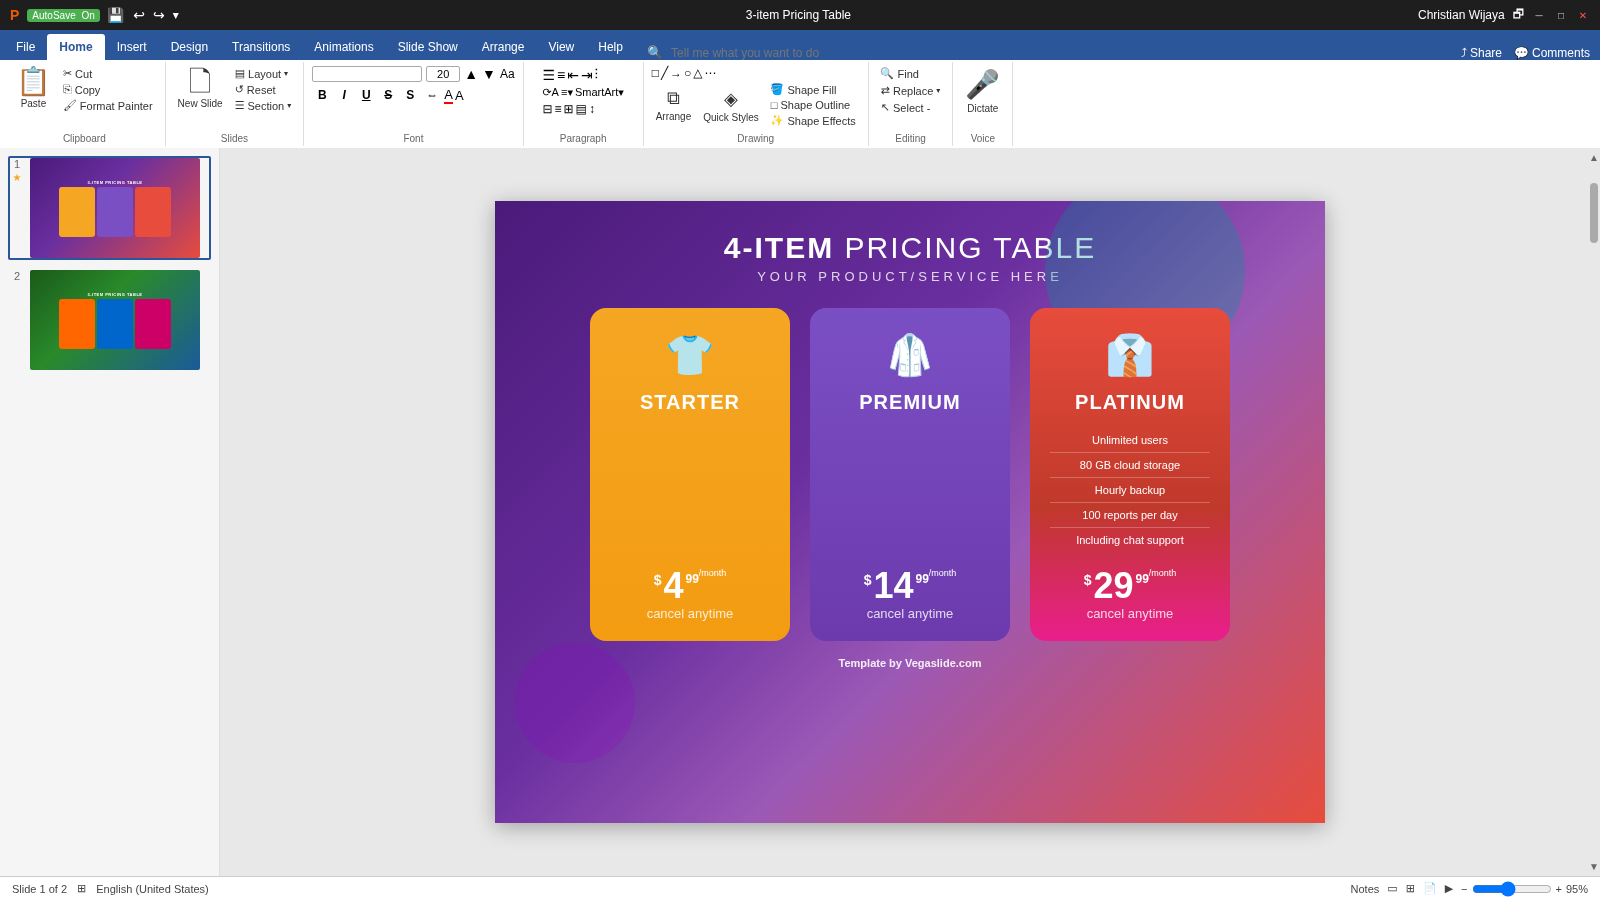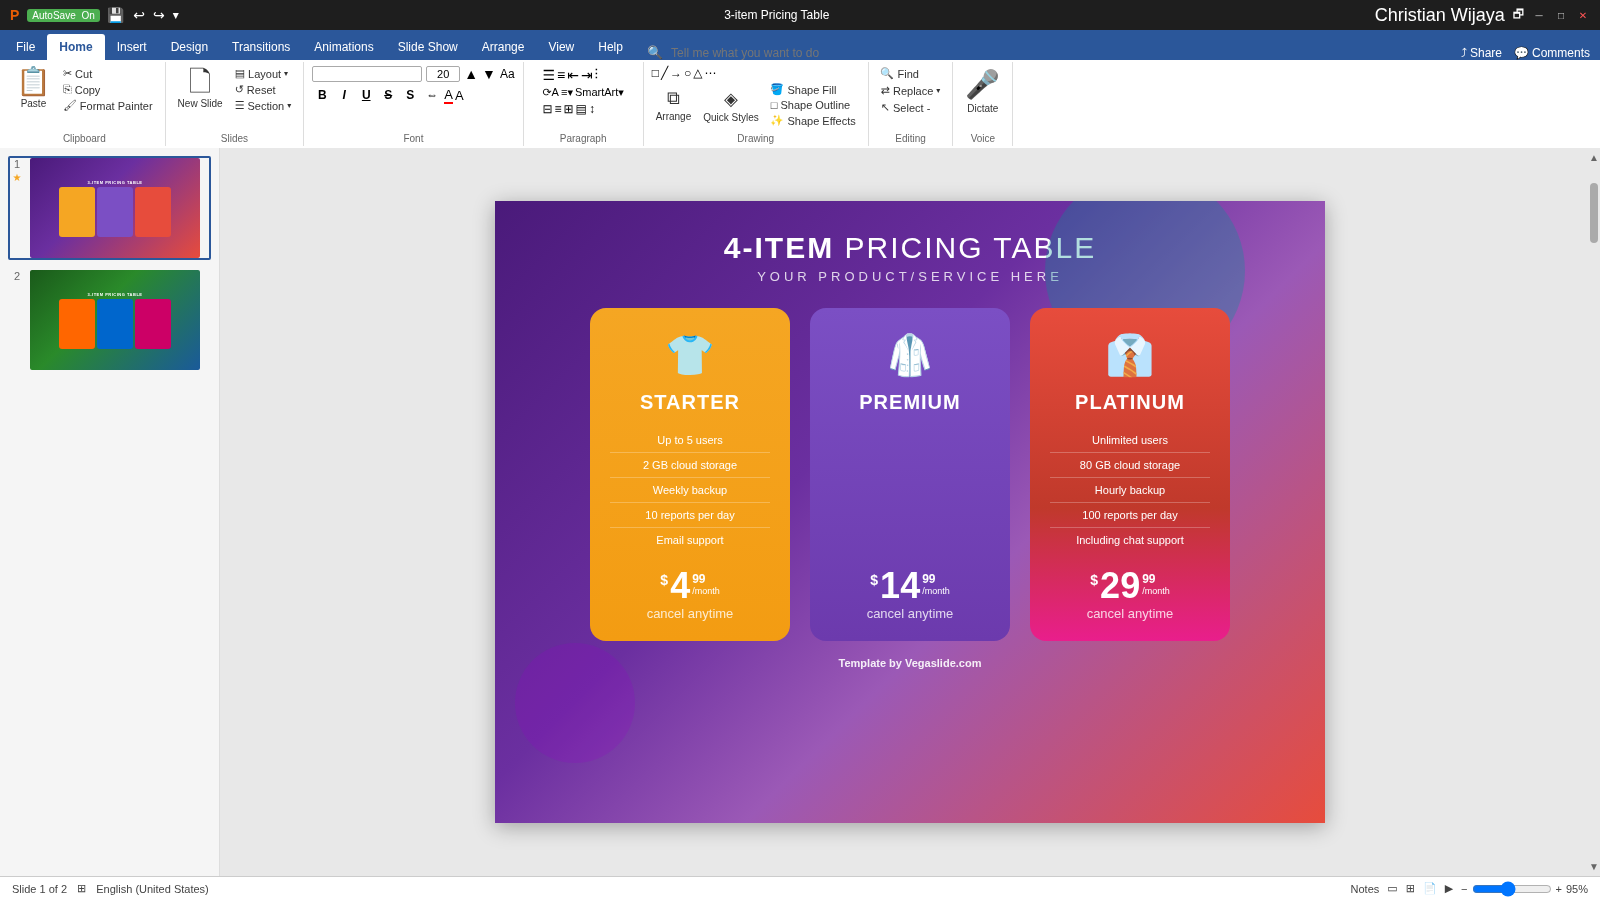--- a/index.html
+++ b/index.html
@@ -70,21 +70,21 @@
     .card-title { font-size: 20px; font-weight: 800; letter-spacing: 1px; margin-bottom: 14px; }
     .card-features { list-style: none; width: 100%; margin-bottom: 16px; }
     .card-features li { font-size: 11px; text-align: center; padding: 6px 0; border-bottom: 1px solid rgba(255,255,255,0.25); }
     .card-features li:last-child { border-bottom: none; }
     .card-price { display: flex; align-items: flex-start; margin-top: auto; gap: 2px; }
     .price-dollar { font-size: 14px; font-weight: 700; margin-top: 4px; }
     .price-amount { font-size: 36px; font-weight: 900; line-height: 1; }
     .price-cents { font-size: 12px; font-weight: 700; margin-top: 4px; }
     .price-period { font-size: 9px; text-align: center; }
     .price-cancel { font-size: 13px; color: rgba(255,255,255,0.8); margin-top: 2px; }
-    .price-right { display: flex; flex-direction: column; align-items: flex-start; justify-content: flex-end; }
+    .price-right { display: flex; flex-direction: row; align-items: flex-start; justify-content: flex-end; }
 
     .slide-footer { margin-top: 16px; font-size: 11px; color: rgba(255,255,255,0.7); }
     .slide-footer span { font-weight: 700; color: rgba(255,255,255,0.9); }
 
     
     .blob-teal { position: absolute; top: -30px; right: 80px; width: 200px; height: 200px; background: rgba(0,150,150,0.3); border-radius: 50%; pointer-events: none; }
     .blob-purple { position: absolute; bottom: 60px; left: 20px; width: 120px; height: 120px; background: rgba(150,0,200,0.2); border-radius: 50%; pointer-events: none; }
 
     
     .scroll-track { position: absolute; right: 0; top: 0; bottom: 0; width: 12px; background: #e0e0e0; display: flex; flex-direction: column; align-items: center; }
@@ -124,21 +124,21 @@
     </span>
     <span style="font-size:14px; cursor:pointer;">💾</span>
     <span style="font-size:14px; cursor:pointer;">↩</span>
     <span style="font-size:14px; cursor:pointer;">↪</span>
     <span style="font-size:12px; cursor:pointer;">▾</span>
   </div>
   <div class="title-bar-center">
     <span>3-item Pricing Table</span>
   </div>
   <div class="title-bar-right">
-    <span style="font-size:18px;">Christian Wijaya</span>
+    <span style="font-size:12px;">Christian Wijaya</span>
     <span style="font-size:12px; cursor:pointer;">🗗</span>
     <span class="win-btn">─</span>
     <span class="win-btn">□</span>
     <span class="win-btn" style="color:#ff5555;">✕</span>
   </div>
 </div>
 
 <div class="ribbon-tabs">
   <div class="ribbon-tab">File</div>
   <div class="ribbon-tab active">Home</div>
@@ -384,27 +384,20 @@
             <span style="font-weight:900;">4-ITEM</span><span style="font-weight:400;"> PRICING TABLE</span>
           </div>
           <div class="slide-subtitle">YOUR PRODUCT/SERVICE HERE</div>
         </div>
 
         <div class="pricing-cards">
 
           <div class="pricing-card card-starter">
             <div class="card-icon">👕</div>
             <div class="card-title">STARTER</div>
-            <ul class="card-features">
-              <li>Up to 5 users</li>
-              <li>2 GB cloud storage</li>
-              <li>Weekly backup</li>
-              <li>10 reports per day</li>
-              <li>Email support</li>
-            </ul>
             <div class="card-price">
               <span class="price-dollar">$</span>
               <span class="price-amount">4</span>
               <div class="price-right">
                 <span class="price-cents">99</span>
                 <span class="price-period">/month</span>
               </div>
             </div>
             <div class="price-cancel">cancel anytime</div>
           </div>

